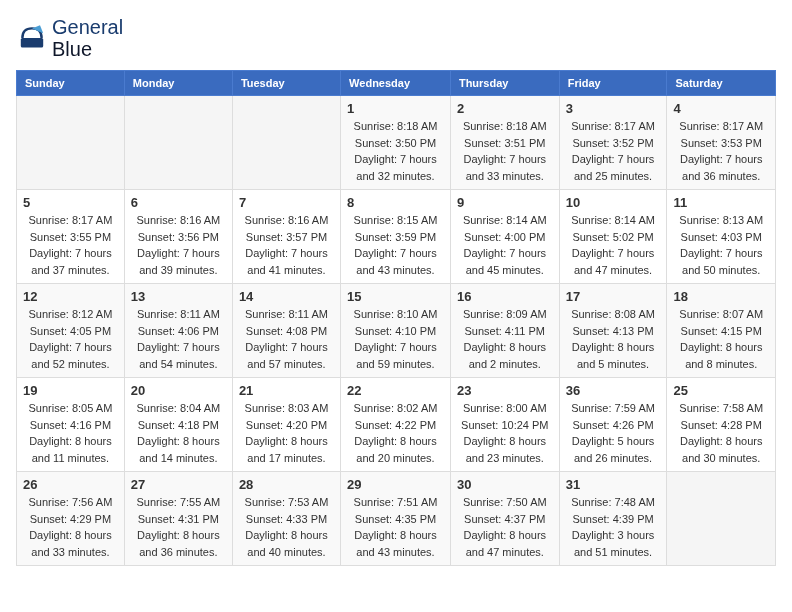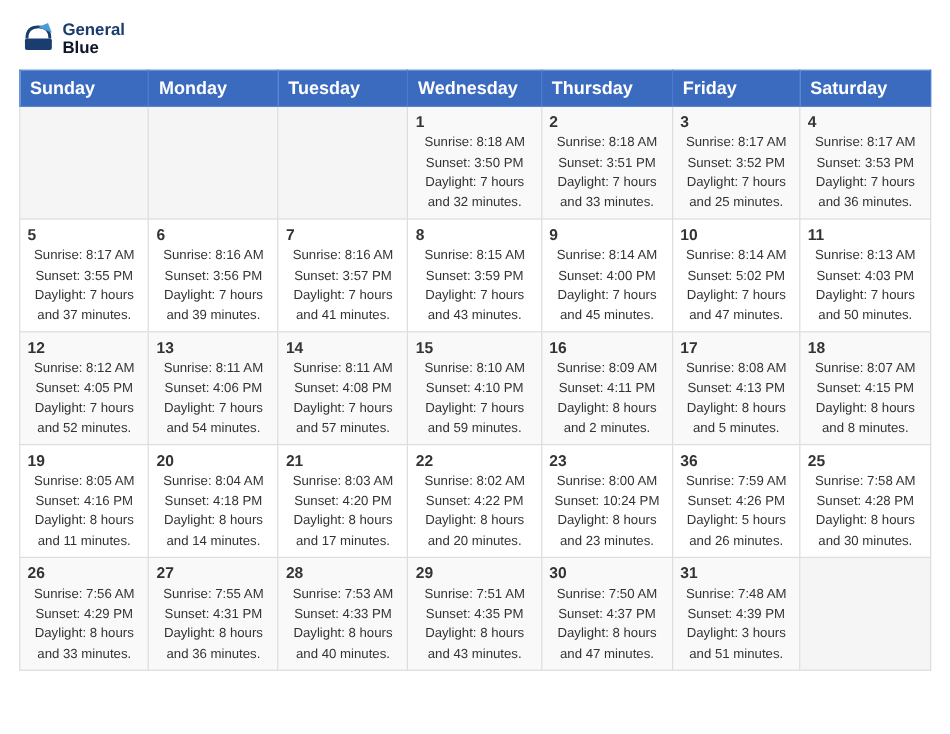--- a/index.html
+++ b/index.html
@@ -15,22 +15,22 @@
       justify-content: space-between;
       align-items: flex-start;
       margin-bottom: 10px;
     }
     .logo {
       display: flex;
       align-items: center;
       gap: 4px;
     }
     .logo-text {
-      font-size: 14px;
-      font-weight: bold;
+      font-size: 20px;
+      font-weight: normal;
       color: #1a3c6e;
       line-height: 1.1;
     }
     .logo-text span {
       color: #0f172a;
     }
     .logo-icon {
       width: 32px;
       height: 32px;
     }
@@ -49,21 +49,21 @@
     table {
       width: 100%;
       border-collapse: collapse;
       border: 1px solid #ccc;
     }
     thead tr th {
       background-color: #3a6bbf;
       color: #fff;
       text-align: left;
       padding: 6px 8px;
-      font-size: 15px;
+      font-size: 11px;
       font-weight: bold;
       border: 1px solid #4a7bcf;
     }
     tbody tr td {
       vertical-align: top;
       border: 1px solid #ddd;
       padding: 5px 6px;
       width: 113px;
       min-height: 90px;
       background: #fff;

